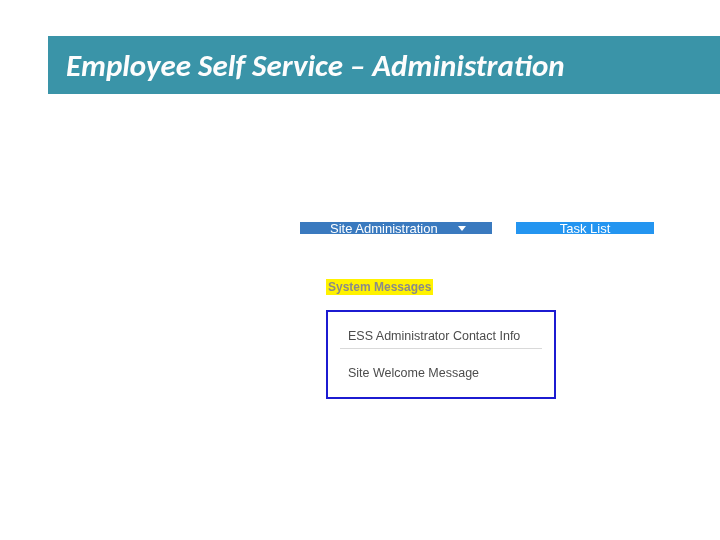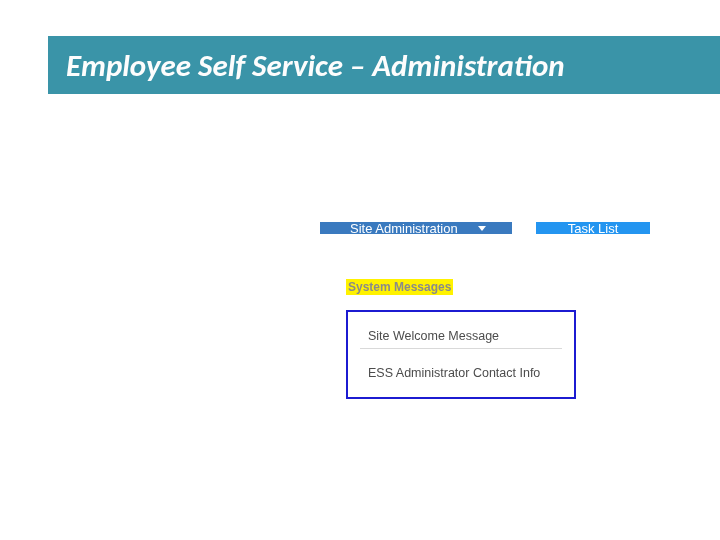--- a/index.html
+++ b/index.html
@@ -27,21 +27,21 @@
     font-size: 13.5px;
     font-family: Calibri, Arial, sans-serif;
     color: #000;
     padding: 16px 14px 0 16px;
     line-height: 1.25;
     font-weight: 400;
   }
 
   .shot {
     position: absolute;
-    left: 248px;
+    left: 228px;
     top: 150px;
     width: 286px;
   }
 
   .navbar {
     display: flex;
     height: 36px;
     width: 100%;
   }
   .nav-item {
@@ -54,21 +54,21 @@
     white-space: nowrap;
   }
   .nav-admin {
     background: #3a7abf;
     padding: 0 14px 0 18px;
     flex: 0 0 auto;
     gap: 6px;
   }
   .nav-task {
     background: #2495f0;
-    padding: 0 20px;
+    padding: 0 32px;
     flex: 1 1 auto;
     text-align: left;
     justify-content: flex-start;
   }
   .caret {
     width: 0; height: 0;
     border-left: 4px solid transparent;
     border-right: 4px solid transparent;
     border-top: 5px solid #fff;
     margin-left: 2px;
@@ -120,20 +120,20 @@
         <span class="caret"></span>
       </div>
       <div class="nav-item nav-task">
         <span>Task List</span>
       </div>
     </div>
 
     <div class="menu-area">
       <span class="menu-heading">System Messages</span>
       <div class="menu-box">
+        <div class="menu-row">ESS Administrator Contact Info</div>
         <div class="menu-row">Site Welcome Message</div>
-        <div class="menu-row">ESS Administrator Contact Info</div>
       </div>
     </div>
 
   </div>
 
 </div>
 
 </body></html>

